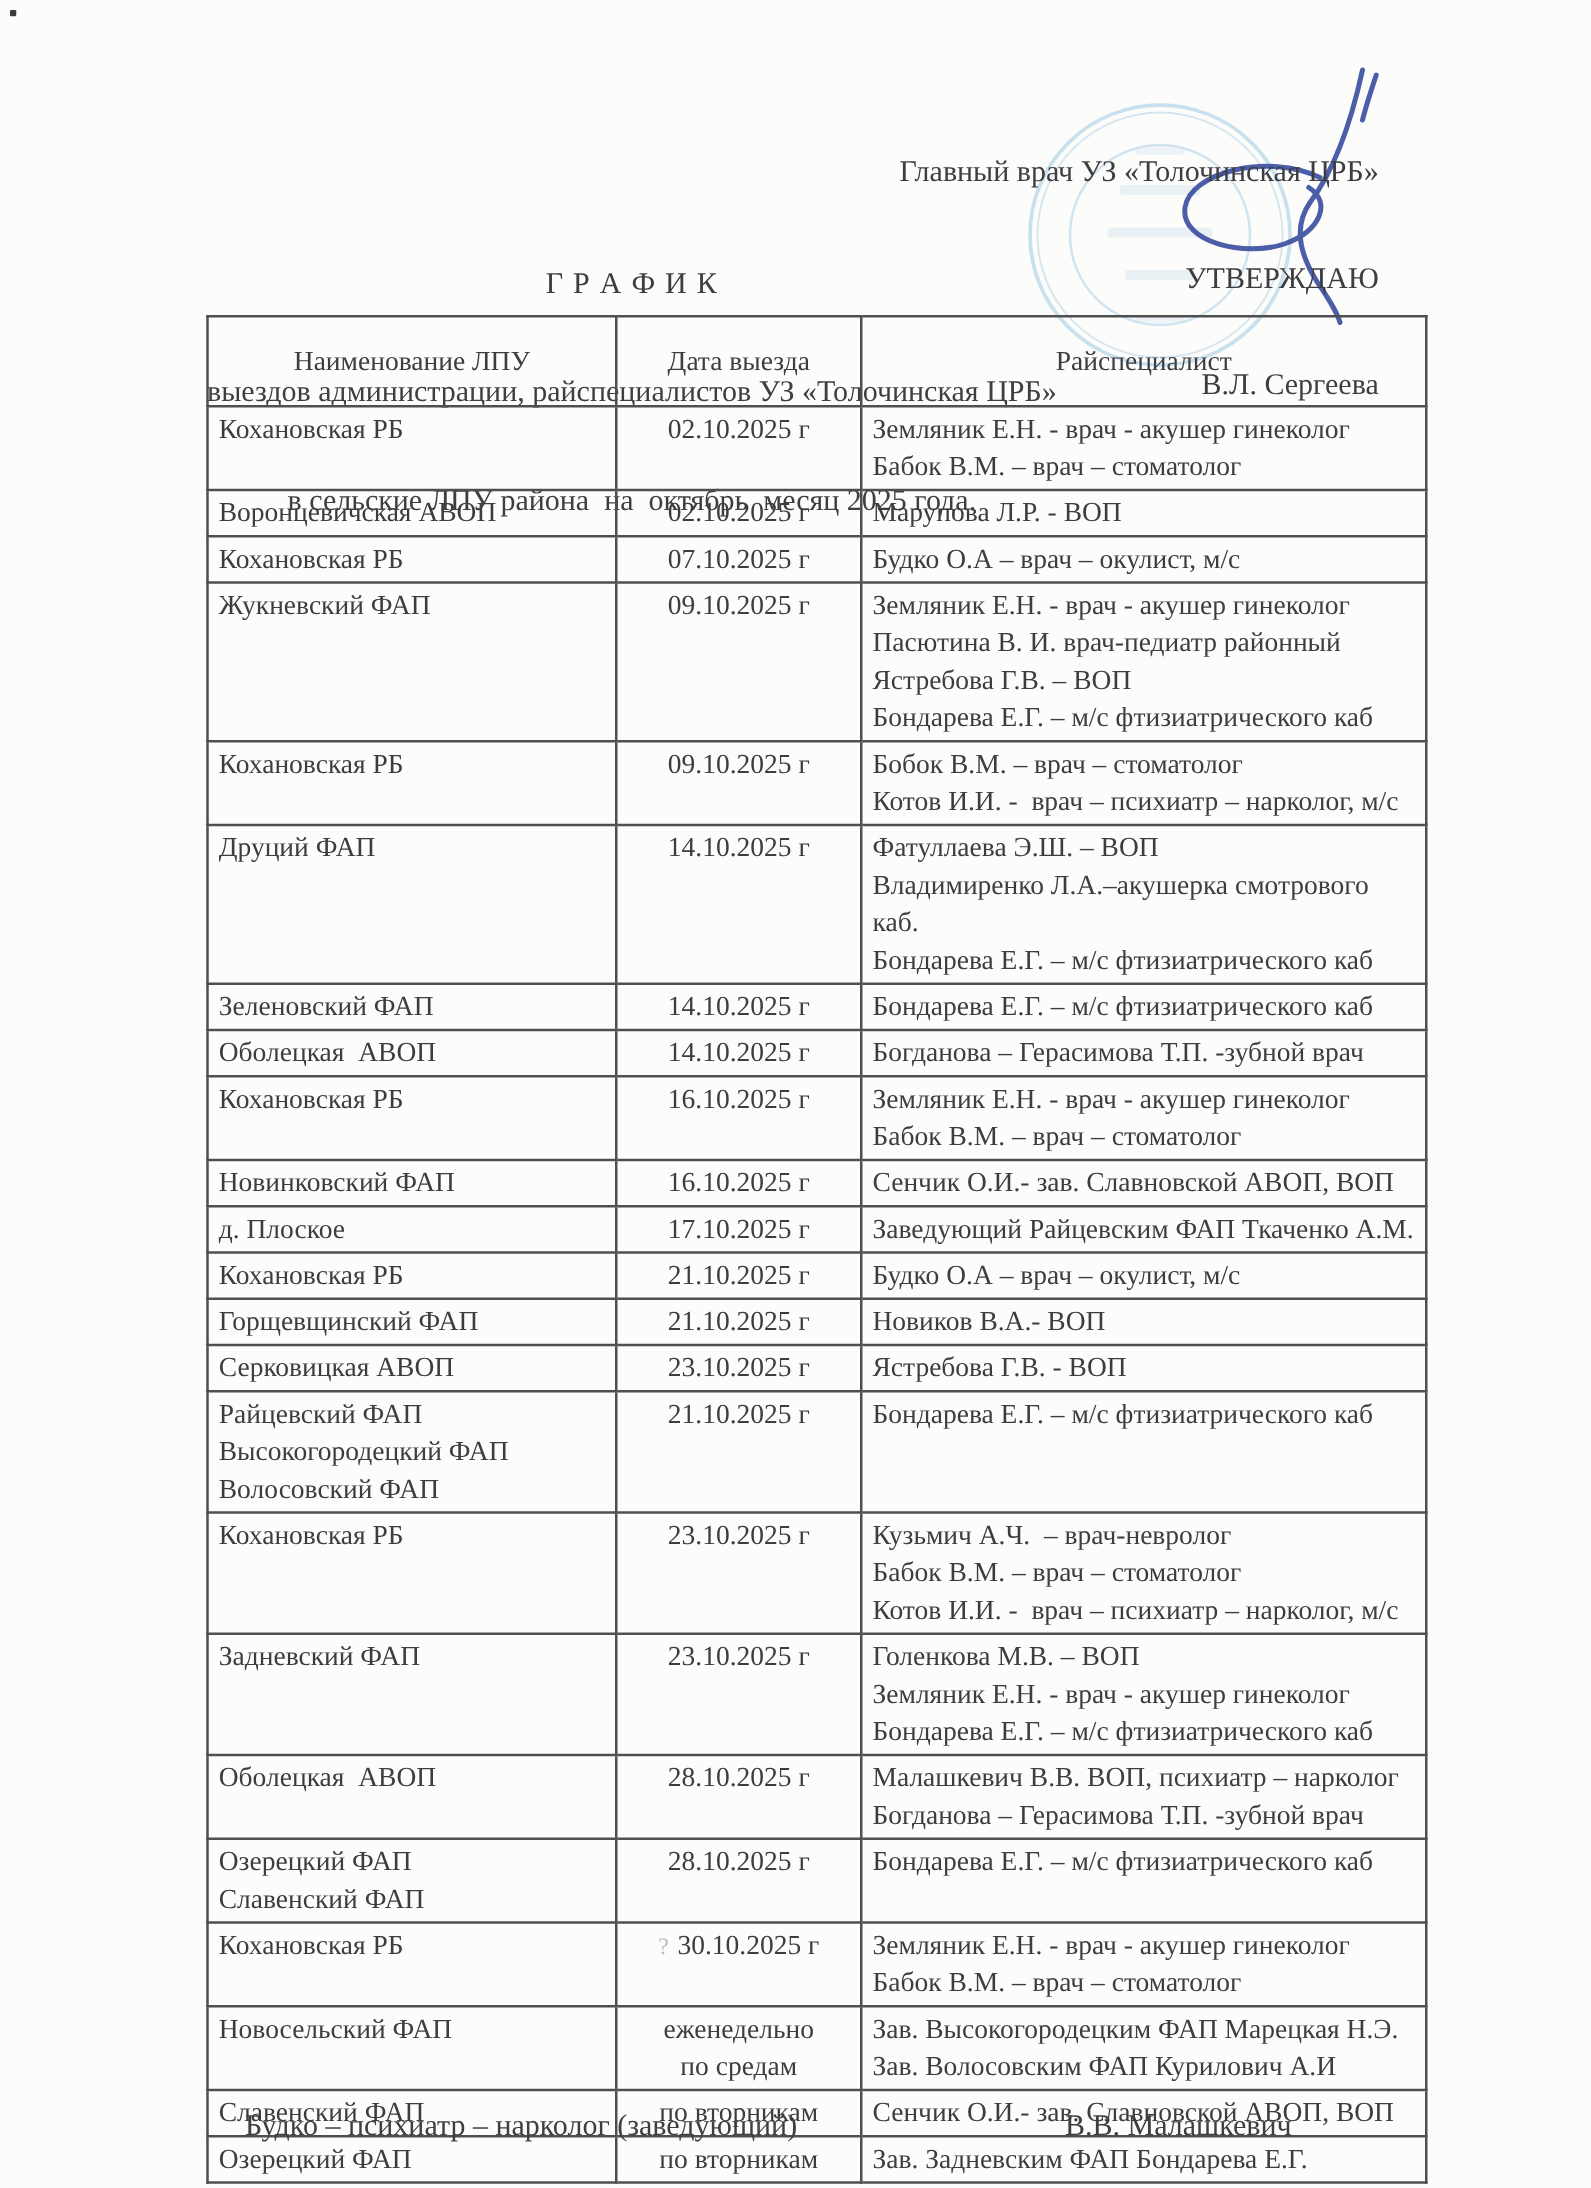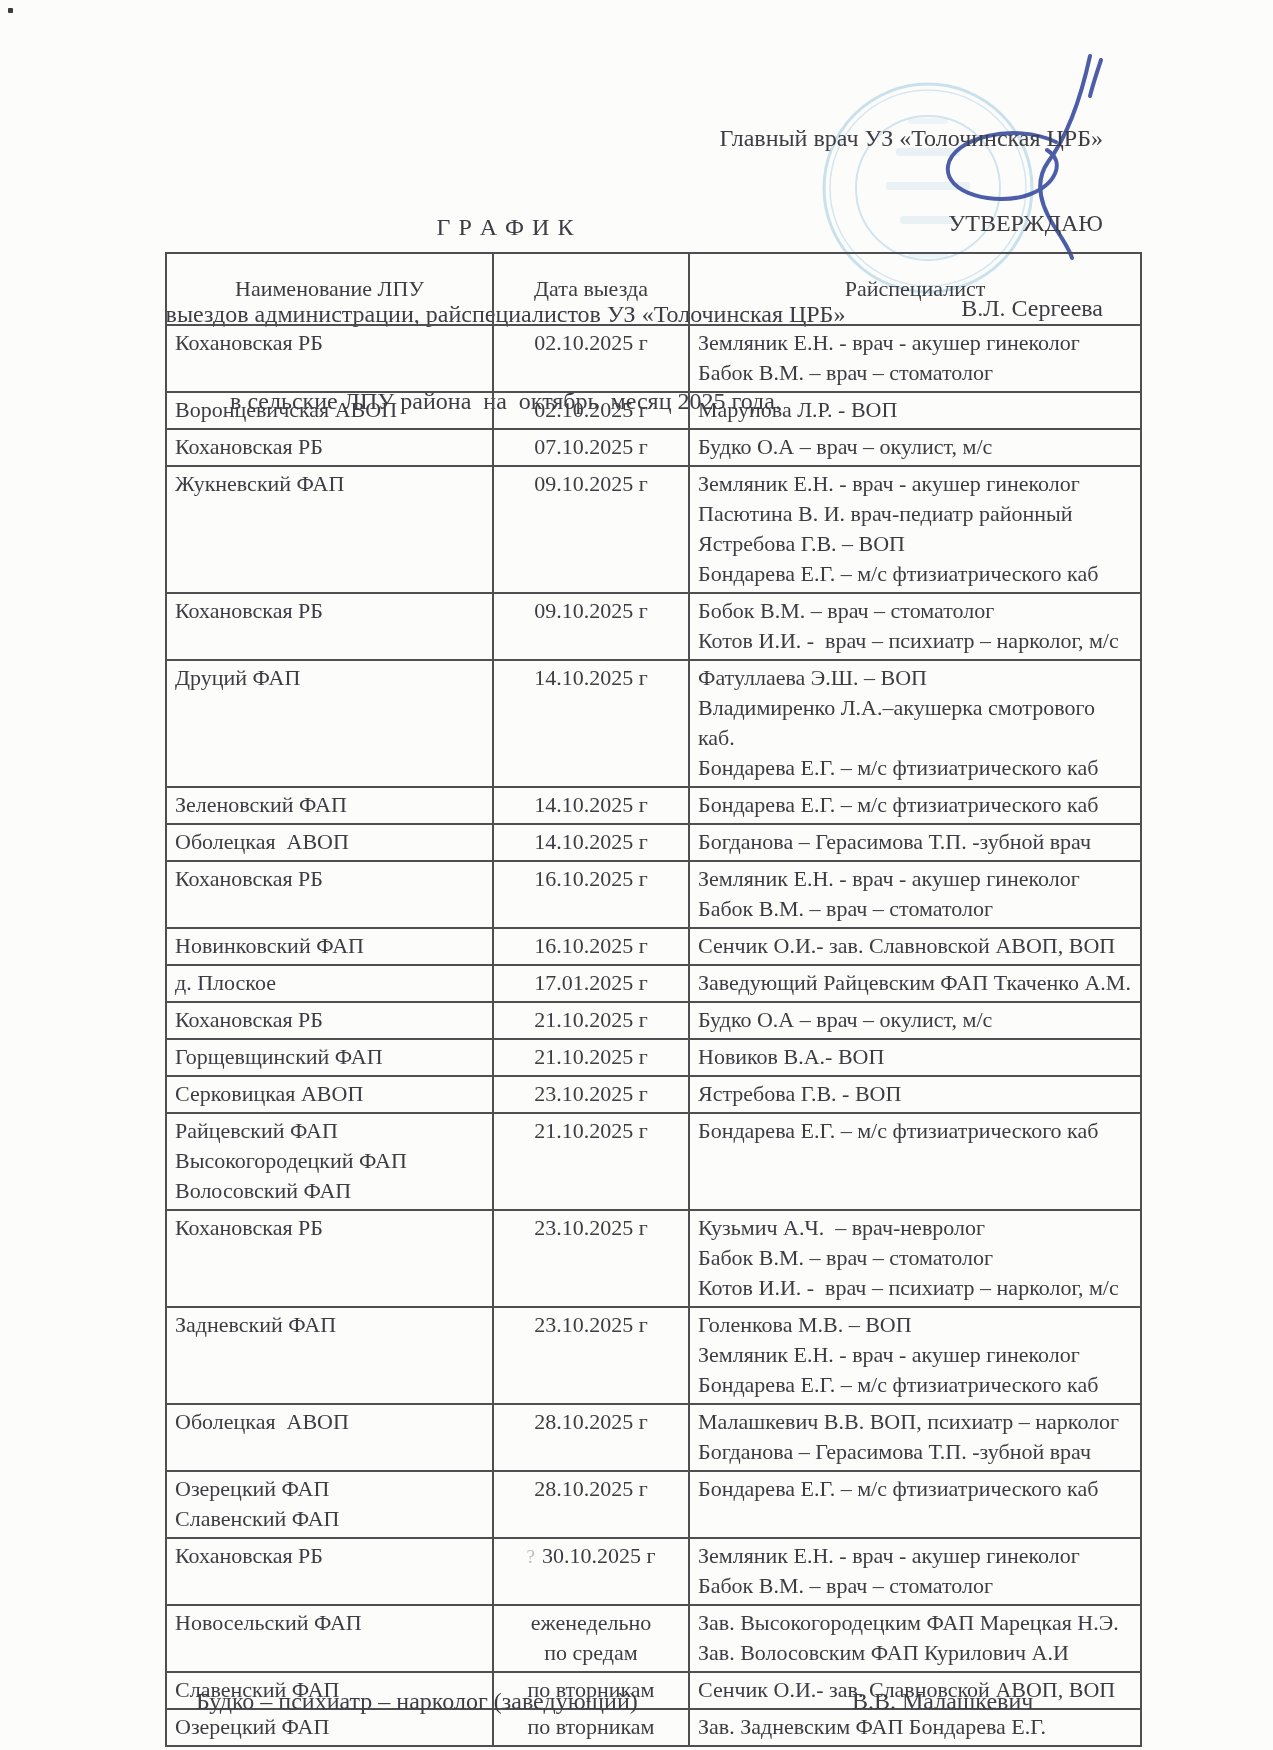--- a/index.html
+++ b/index.html
@@ -159,21 +159,21 @@
           <td class="cell-date"><div class="line">16.10.2025 г</div></td>
           <td class="cell-spec"><div class="line">Земляник Е.Н. - врач - акушер гинеколог</div><div class="line">Бабок В.М. – врач – стоматолог</div></td>
         </tr>
         <tr>
           <td class="cell-lpu"><div class="line">Новинковский ФАП</div></td>
           <td class="cell-date"><div class="line">16.10.2025 г</div></td>
           <td class="cell-spec"><div class="line">Сенчик О.И.- зав. Славновской АВОП, ВОП</div></td>
         </tr>
         <tr>
           <td class="cell-lpu"><div class="line">д. Плоское</div></td>
-          <td class="cell-date"><div class="line">17.01.2025 г</div></td>
+          <td class="cell-date"><div class="line">17.10.2025 г</div></td>
           <td class="cell-spec"><div class="line">Заведующий Райцевским ФАП Ткаченко А.М.</div></td>
         </tr>
         <tr>
           <td class="cell-lpu"><div class="line">Кохановская РБ</div></td>
           <td class="cell-date"><div class="line">21.10.2025 г</div></td>
           <td class="cell-spec"><div class="line">Будко О.А – врач – окулист, м/с</div></td>
         </tr>
         <tr>
           <td class="cell-lpu"><div class="line">Горщевщинский ФАП</div></td>
           <td class="cell-date"><div class="line">21.10.2025 г</div></td>

